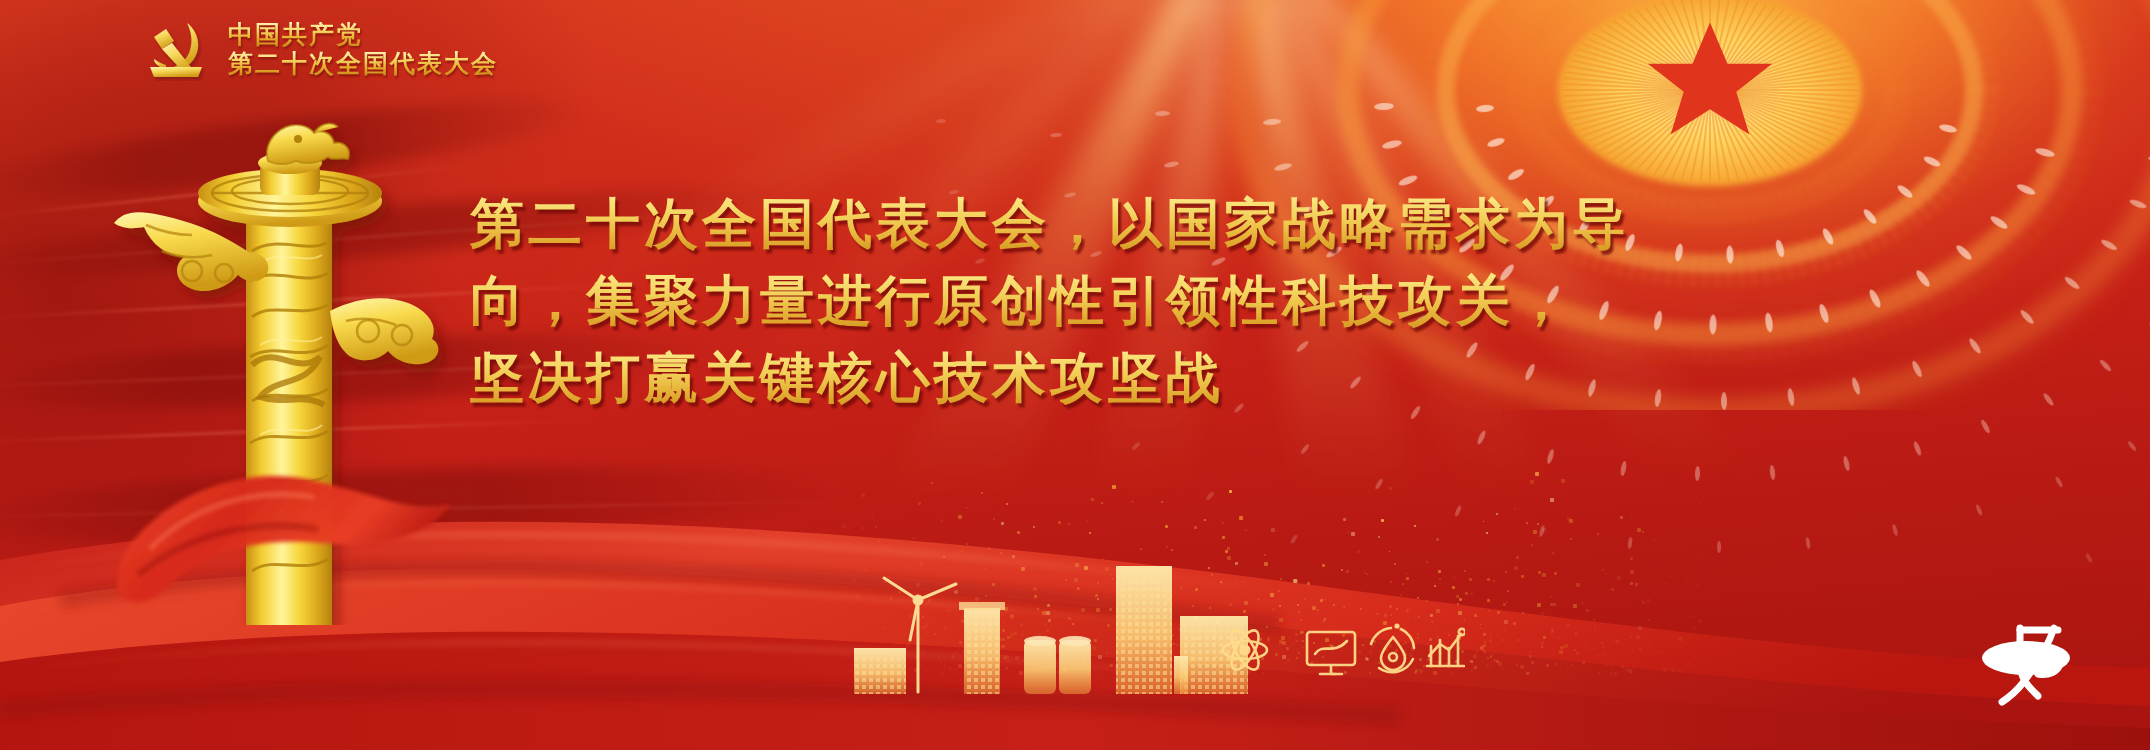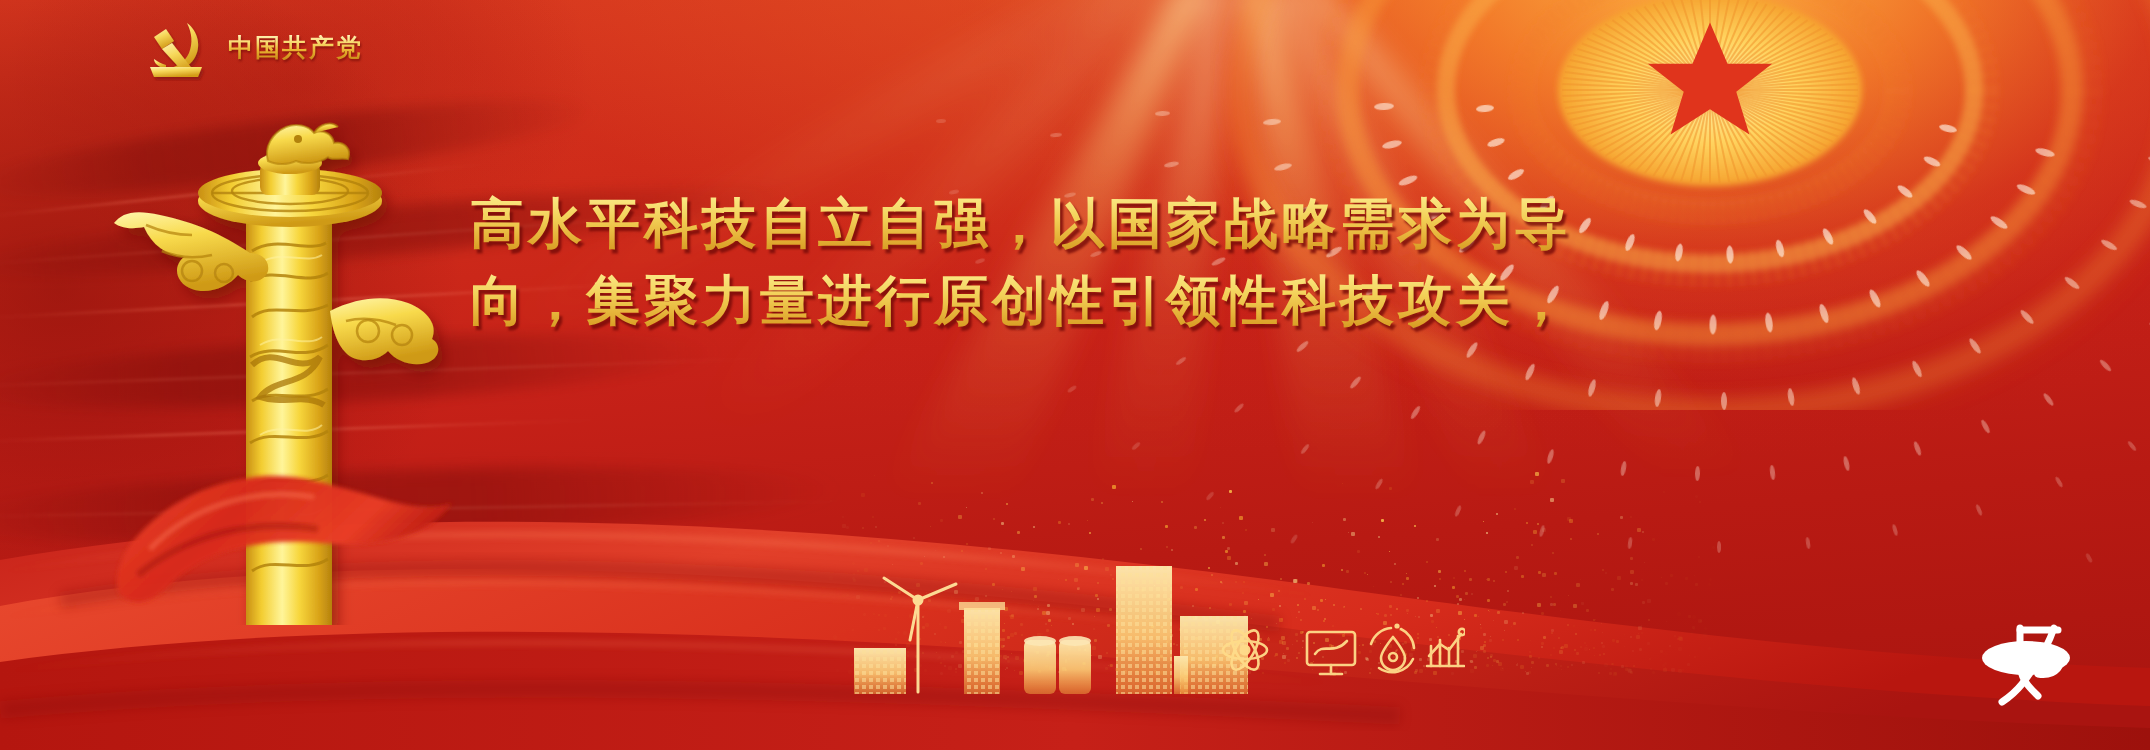--- a/index.html
+++ b/index.html
@@ -1577,26 +1577,28 @@
         <path d="M26,52 C18,50 14,46 14,42 C18,45 22,47 26,48 Z" fill="url(#emg)"></path>
 
         <path d="M14,20 L26,12 L34,24 L22,32 Z" fill="url(#emg)"></path>
         <path d="M22,32 L32,26 L54,54 L46,58 Z" fill="url(#emg)"></path>
 
         <path d="M10,50 L62,50 L58,60 L14,60 Z" fill="url(#emg)"></path>
       </g>
     </svg>
     <div id="congress-text">
       <span id="clogo-top" class="clogo-line">中国共产党</span>
+      <span id="clogo-bottom" class="clogo-line">第二十次全国代表大会</span>
     </div>
   </div>
 
   <div id="slogan">
-    <div class="sline">高水平科技自立自强，以国家战略需求为导</div>
+    <div class="sline">第二十次全国代表大会，以国家战略需求为导</div>
     <div class="sline">向，集聚力量进行原创性引领性科技攻关，</div>
+    <div class="sline">坚决打赢关键核心技术攻坚战</div>
   </div>
 
   <div id="yuchai-logo">
     <svg id="yuchai-mark" viewBox="0 0 110 86">
       <g fill="#ffffff">
         <ellipse cx="46" cy="36" rx="44" ry="17"></ellipse>
       </g>
       <g fill="none" stroke="#ffffff" stroke-width="7" stroke-linecap="round">
         <path d="M40,6 L40,40 C40,58 50,66 58,74"></path>
         <path d="M40,8 L78,8"></path>

